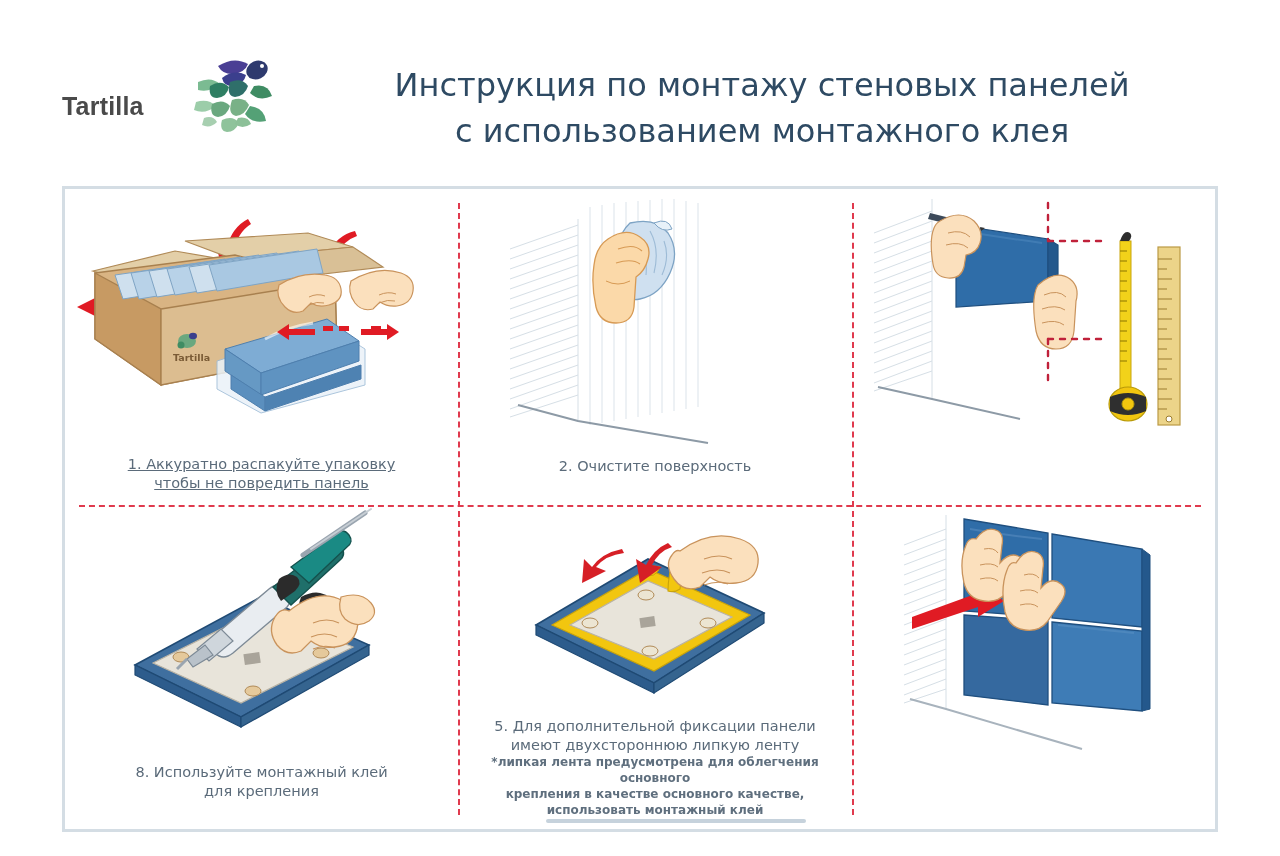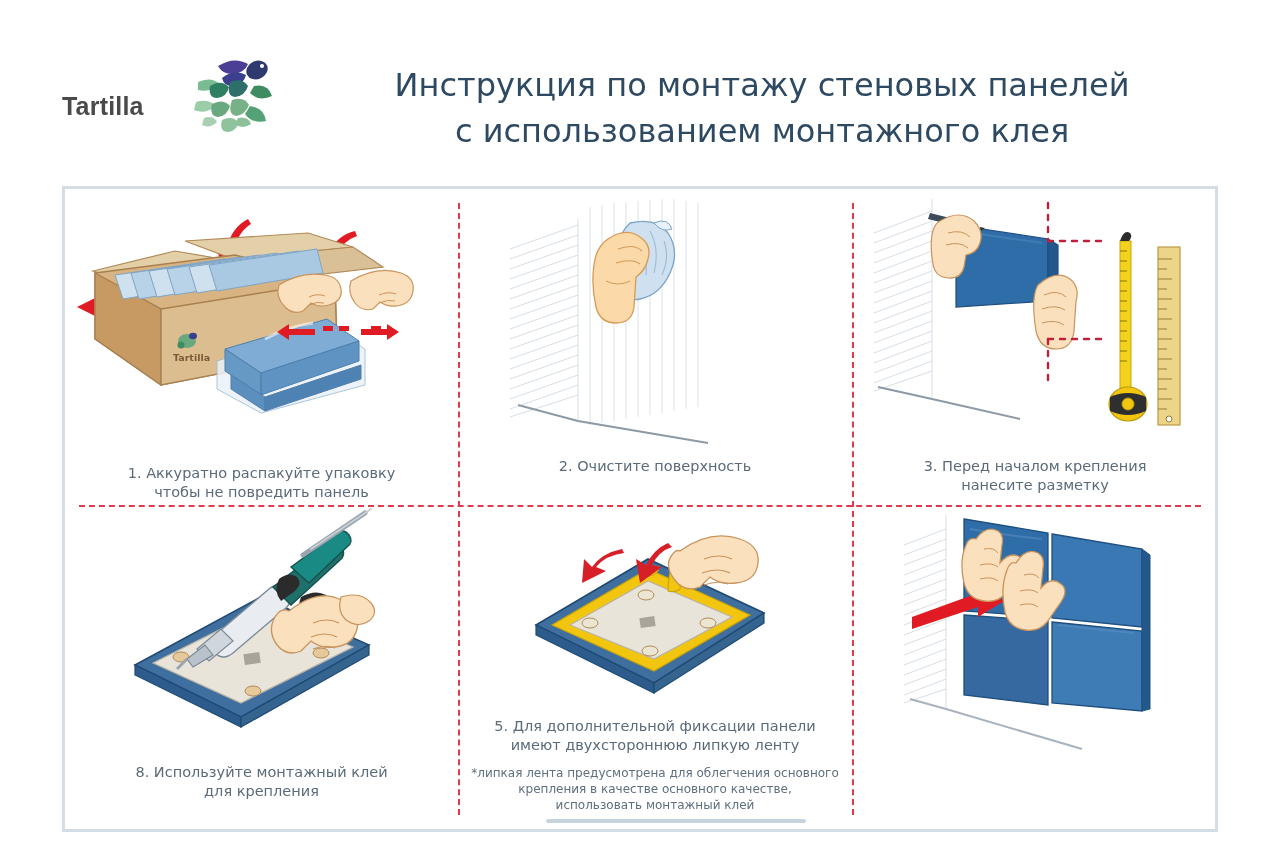--- a/index.html
+++ b/index.html
@@ -147,21 +147,21 @@
           <path d="M286 92 q26 -16 50 -8 q14 5 12 18 q-2 13 -16 15 q-10 1 -17 -4 l-7 7 q-11 3 -18 -6 q-8 -11 -4 -22z" fill="#fbe0bd" stroke="#c9935c" stroke-width="1.2"></path>
           <path d="M314 106 q9 -4 17 -1 M314 114 q9 -4 16 -2" stroke="#c9935c" stroke-width="1" fill="none"></path>
 
           <path d="M250 140 l-26 0 l0 -5 l-12 8 l12 8 l0 -5 l26 0z" fill="#e01b24"></path>
           <path d="M296 140 l26 0 l0 -5 l12 8 l-12 8 l0 -5 l-26 0z" fill="#e01b24"></path>
           <rect x="258" y="137" width="10" height="5" fill="#e01b24"></rect>
           <rect x="274" y="137" width="10" height="5" fill="#e01b24"></rect>
           <rect x="306" y="137" width="10" height="5" fill="#e01b24"></rect>
         </svg>
       </div>
-      <div class="cap" style="top:275px;">
+      <div class="cap" style="top:266px;text-decoration:underline;">
         <span>1. Аккуратно распакуйте упаковку</span><br>
         <span>чтобы не повредить панель</span>
       </div>
     </div>
 
     <div class="cell" style="left:393px;top:0;width:394px;height:316px;">
       <div class="art" style="height:250px;">
         <svg width="394" height="250" viewBox="0 0 394 250">
 
           <g stroke="#d6dfe6" stroke-width="1">
@@ -300,24 +300,20 @@
             <line x1="306" y1="170" x2="320" y2="170"></line>
               <line x1="306" y1="180" x2="315" y2="180"></line>
             <line x1="306" y1="190" x2="320" y2="190"></line>
               <line x1="306" y1="200" x2="315" y2="200"></line>
             <line x1="306" y1="210" x2="320" y2="210"></line>
               <line x1="306" y1="220" x2="315" y2="220"></line>
           </g>
           <circle cx="317" cy="230" r="3" fill="#ffffff" stroke="#9c7d2f" stroke-width="1"></circle>
         </svg>
       </div>
-      <div class="cap" style="top:268px;">
-        <span>3. Перед началом крепления</span><br>
-        <span>нанесите разметку</span>
-      </div>
     </div>
 
     <div class="cell" style="left:0;top:316px;width:393px;height:324px;">
       <div class="art" style="height:240px;">
         <svg width="393" height="240" viewBox="0 0 393 240">
 
           <path d="M70 160 L196 92 L304 140 L176 212z" fill="#3f6f9f" stroke="#1f4a74" stroke-width="1.6"></path>
           <path d="M88 158 L196 104 L288 142 L176 198z" fill="#e8e4da" stroke="#b9b3a5" stroke-width="1.2"></path>
           <path d="M70 160 L176 212 L176 222 L70 170z" fill="#2d5c8c" stroke="#1f4a74" stroke-width="1.2"></path>
           <path d="M176 212 L304 140 L304 150 L176 222z" fill="#35648f" stroke="#1f4a74" stroke-width="1.2"></path>
@@ -378,21 +374,21 @@
           <path d="M164 44 q-20 4 -30 18 l-8 -8 -2 24 24 -12 -10 -4 q10 -12 28 -14z" fill="#d61f26"></path>
 
           <path d="M222 46 q30 -22 60 -12 q20 7 18 24 q-2 18 -22 20 q-16 2 -26 -6 l-10 10 q-16 6 -26 -8 q-10 -14 -2 -24 q4 -6 8 -4z" fill="#fbe0bd" stroke="#c9935c" stroke-width="1.3"></path>
           <path d="M246 54 q16 -6 28 0 M244 68 q16 -6 28 0 M246 80 q14 -5 24 -1" stroke="#c9935c" stroke-width="1.1" fill="none"></path>
         </svg>
       </div>
       <div class="cap" style="top:212px;">
         <span>5. Для дополнительной фиксации панели</span><br>
         <span>имеют двухстороннюю липкую ленту</span>
       </div>
-      <div class="cap small" style="top:260px;">
+      <div class="cap small" style="top:249px;font-weight:bold;">
         <span>*липкая лента предусмотрена для облегчения основного</span><br>
         <span>крепления в качестве основного качестве,</span><br>
         <span>использовать монтажный  клей</span>
       </div>
       <div class="accentbar" style="left:88px;top:314px;width:260px;"></div>
     </div>
 
     <div class="cell" style="left:787px;top:316px;width:366px;height:324px;">
       <div class="art" style="height:250px;">
         <svg width="366" height="250" viewBox="0 0 366 250">

